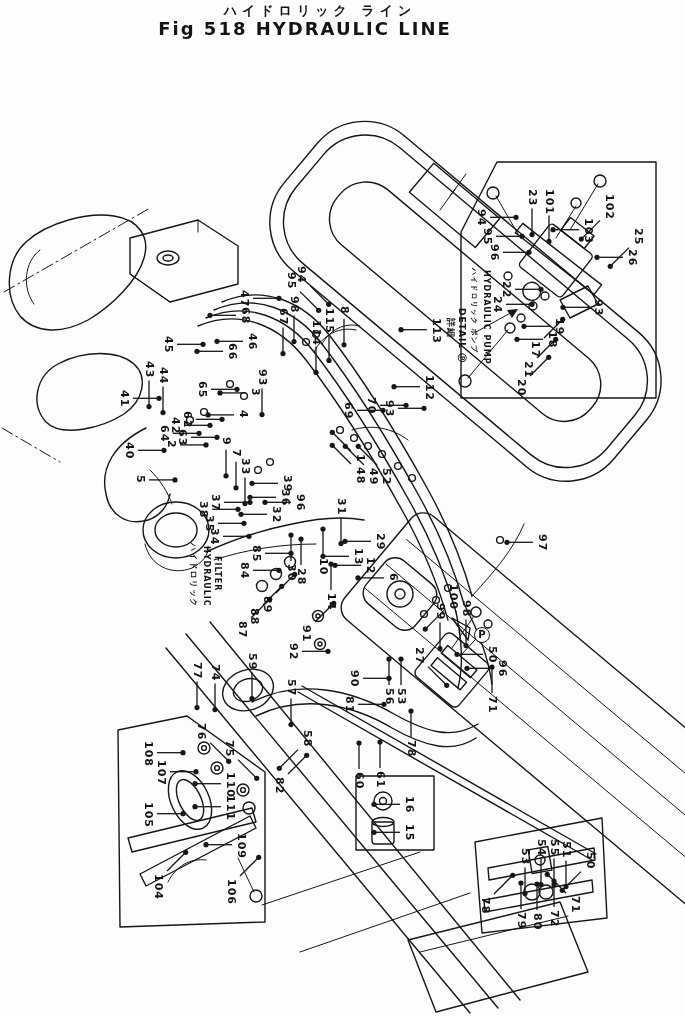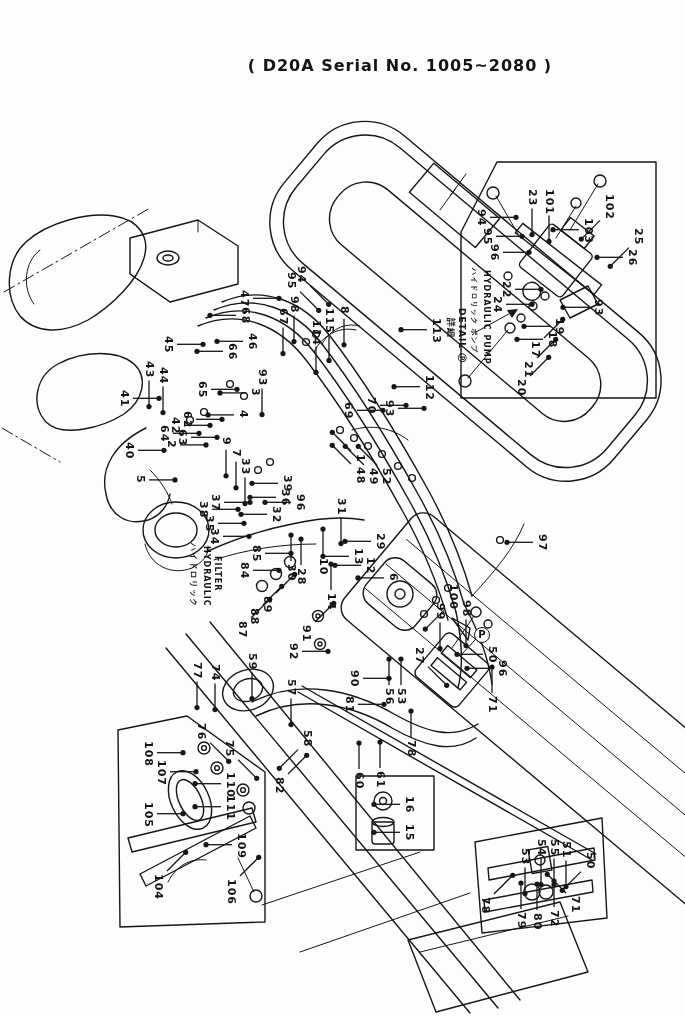--- a/index.html
+++ b/index.html
@@ -20,21 +20,22 @@
        transform:rotate(90deg);transform-origin:0 0;white-space:nowrap;}
   .vtx{position:absolute;font-weight:700;transform:rotate(90deg);transform-origin:0 0;white-space:nowrap;letter-spacing:1px;}
   #p-marker{position:absolute;left:474px;top:627px;width:14px;height:14px;border:1.6px solid #161616;
             border-radius:50%;font-size:10px;font-weight:700;text-align:center;line-height:13px;background:#fdfdfb;}
 </style>
 </head>
 <body>
 
 <div id="page">
 
-  <div class="hdr" id="serial">( D20A  Serial No. 1005~2080 )</div>
+  <div class="hdr" id="jp-title">ハイドロリック ライン</div>
+  <div class="hdr" id="fig-title">Fig 518  HYDRAULIC  LINE</div>
 
   <svg class="art" width="685" height="1016" viewBox="0 0 685 1016">
 
     <path class="dash" d="M4,292 L150,208"></path>
     <path class="dash" d="M2,428 L60,462"></path>
 
     <path d="M20,316 C4,296 6,260 26,242 C48,222 88,212 114,216 C140,220 150,238 144,258 C138,280 112,306 88,320 C62,334 36,334 20,316 Z"></path>
     <path class="thin" d="M34,304 C22,288 24,262 40,250"></path>
     <path d="M46,422 C30,404 36,376 58,364 C84,350 118,350 134,364 C148,377 144,400 124,414 C102,428 62,438 46,422 Z"></path>
     <polygon points="130,238 198,220 238,246 238,284 170,302 130,274"></polygon>

